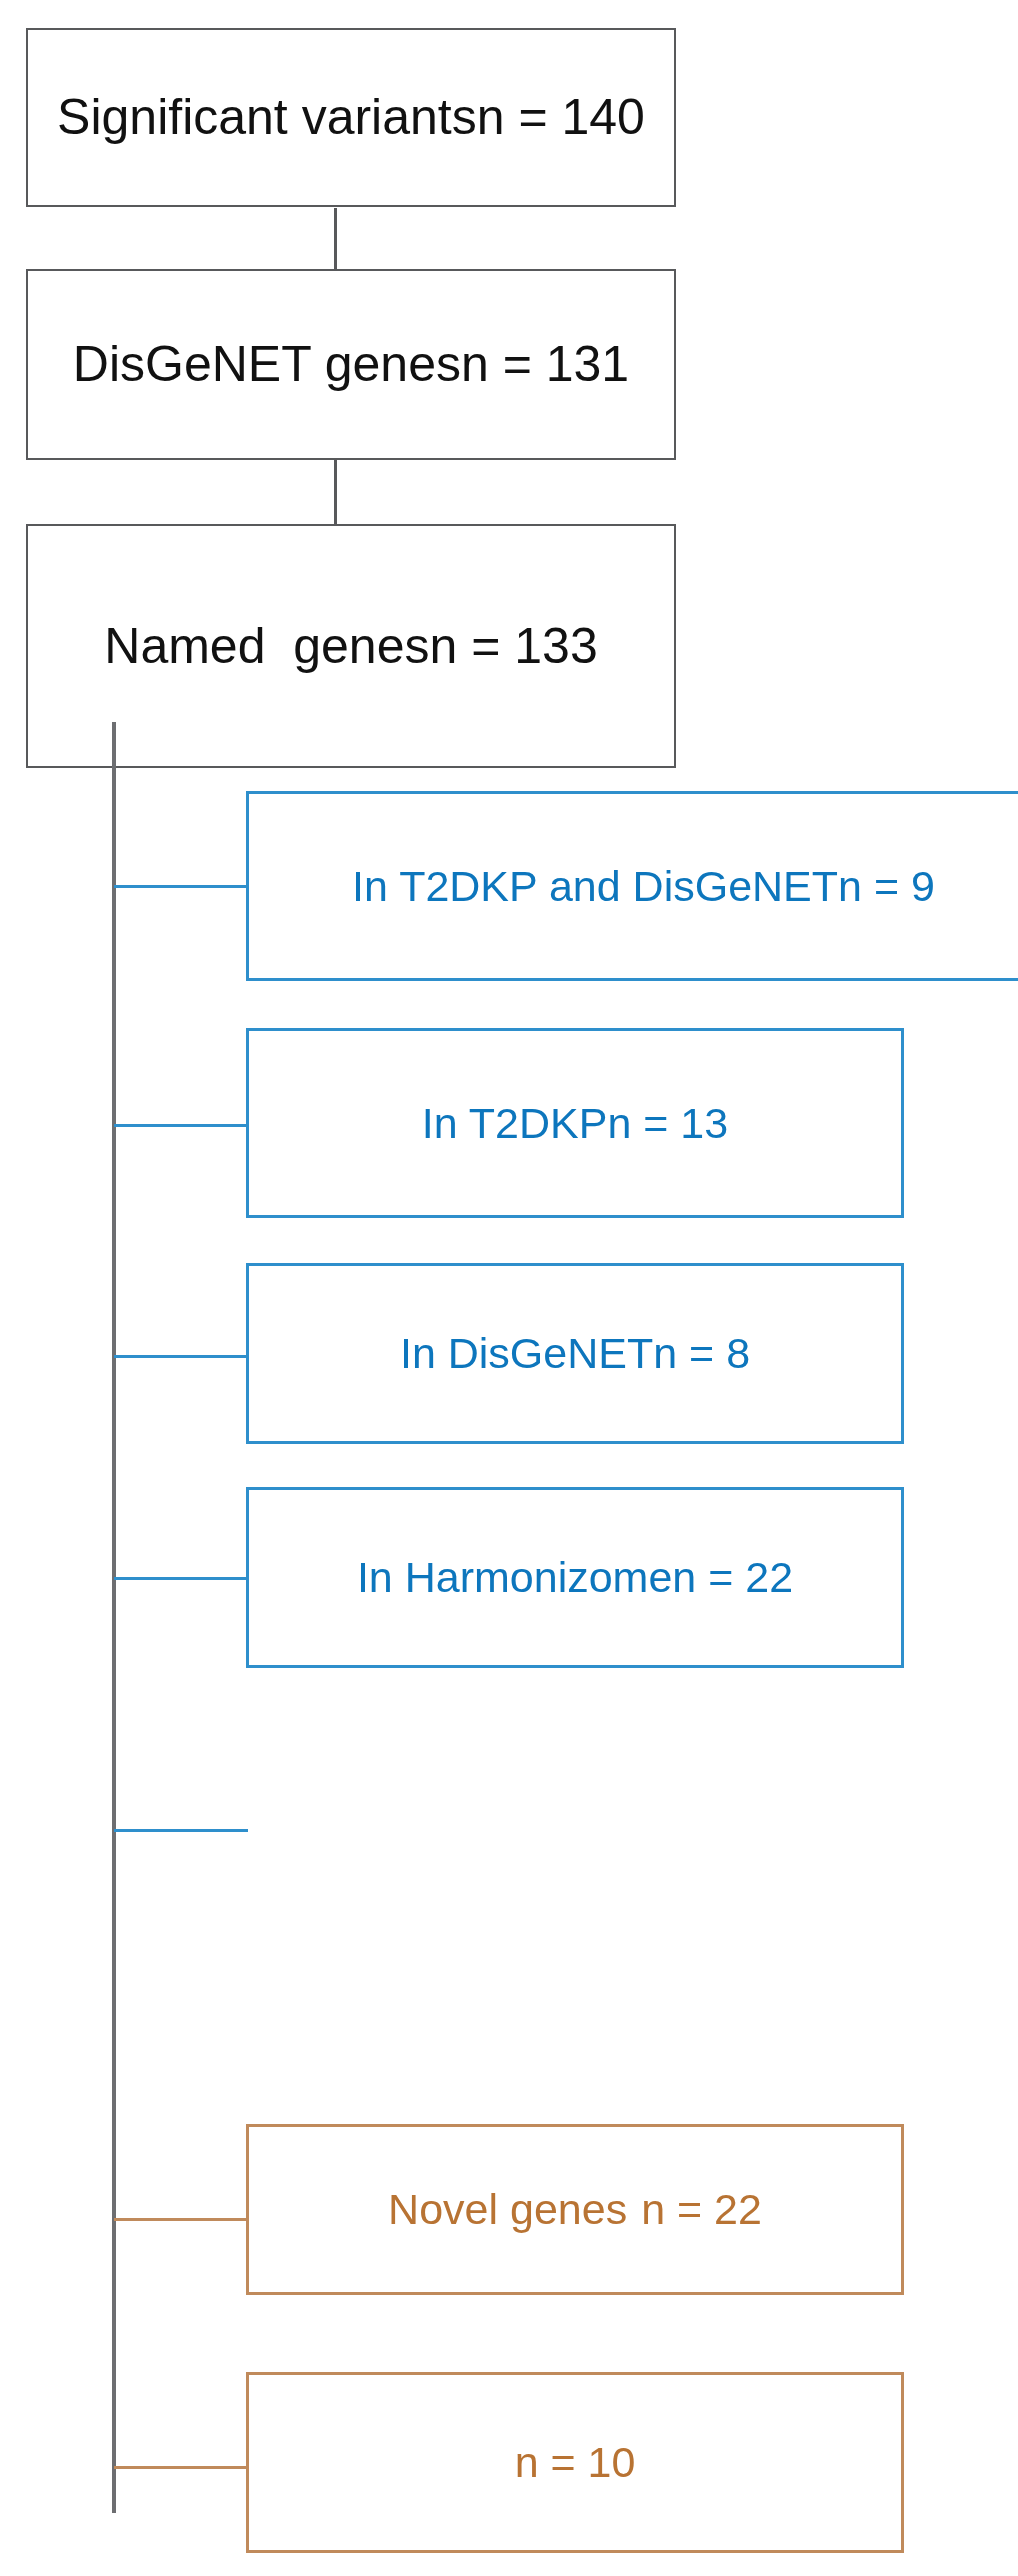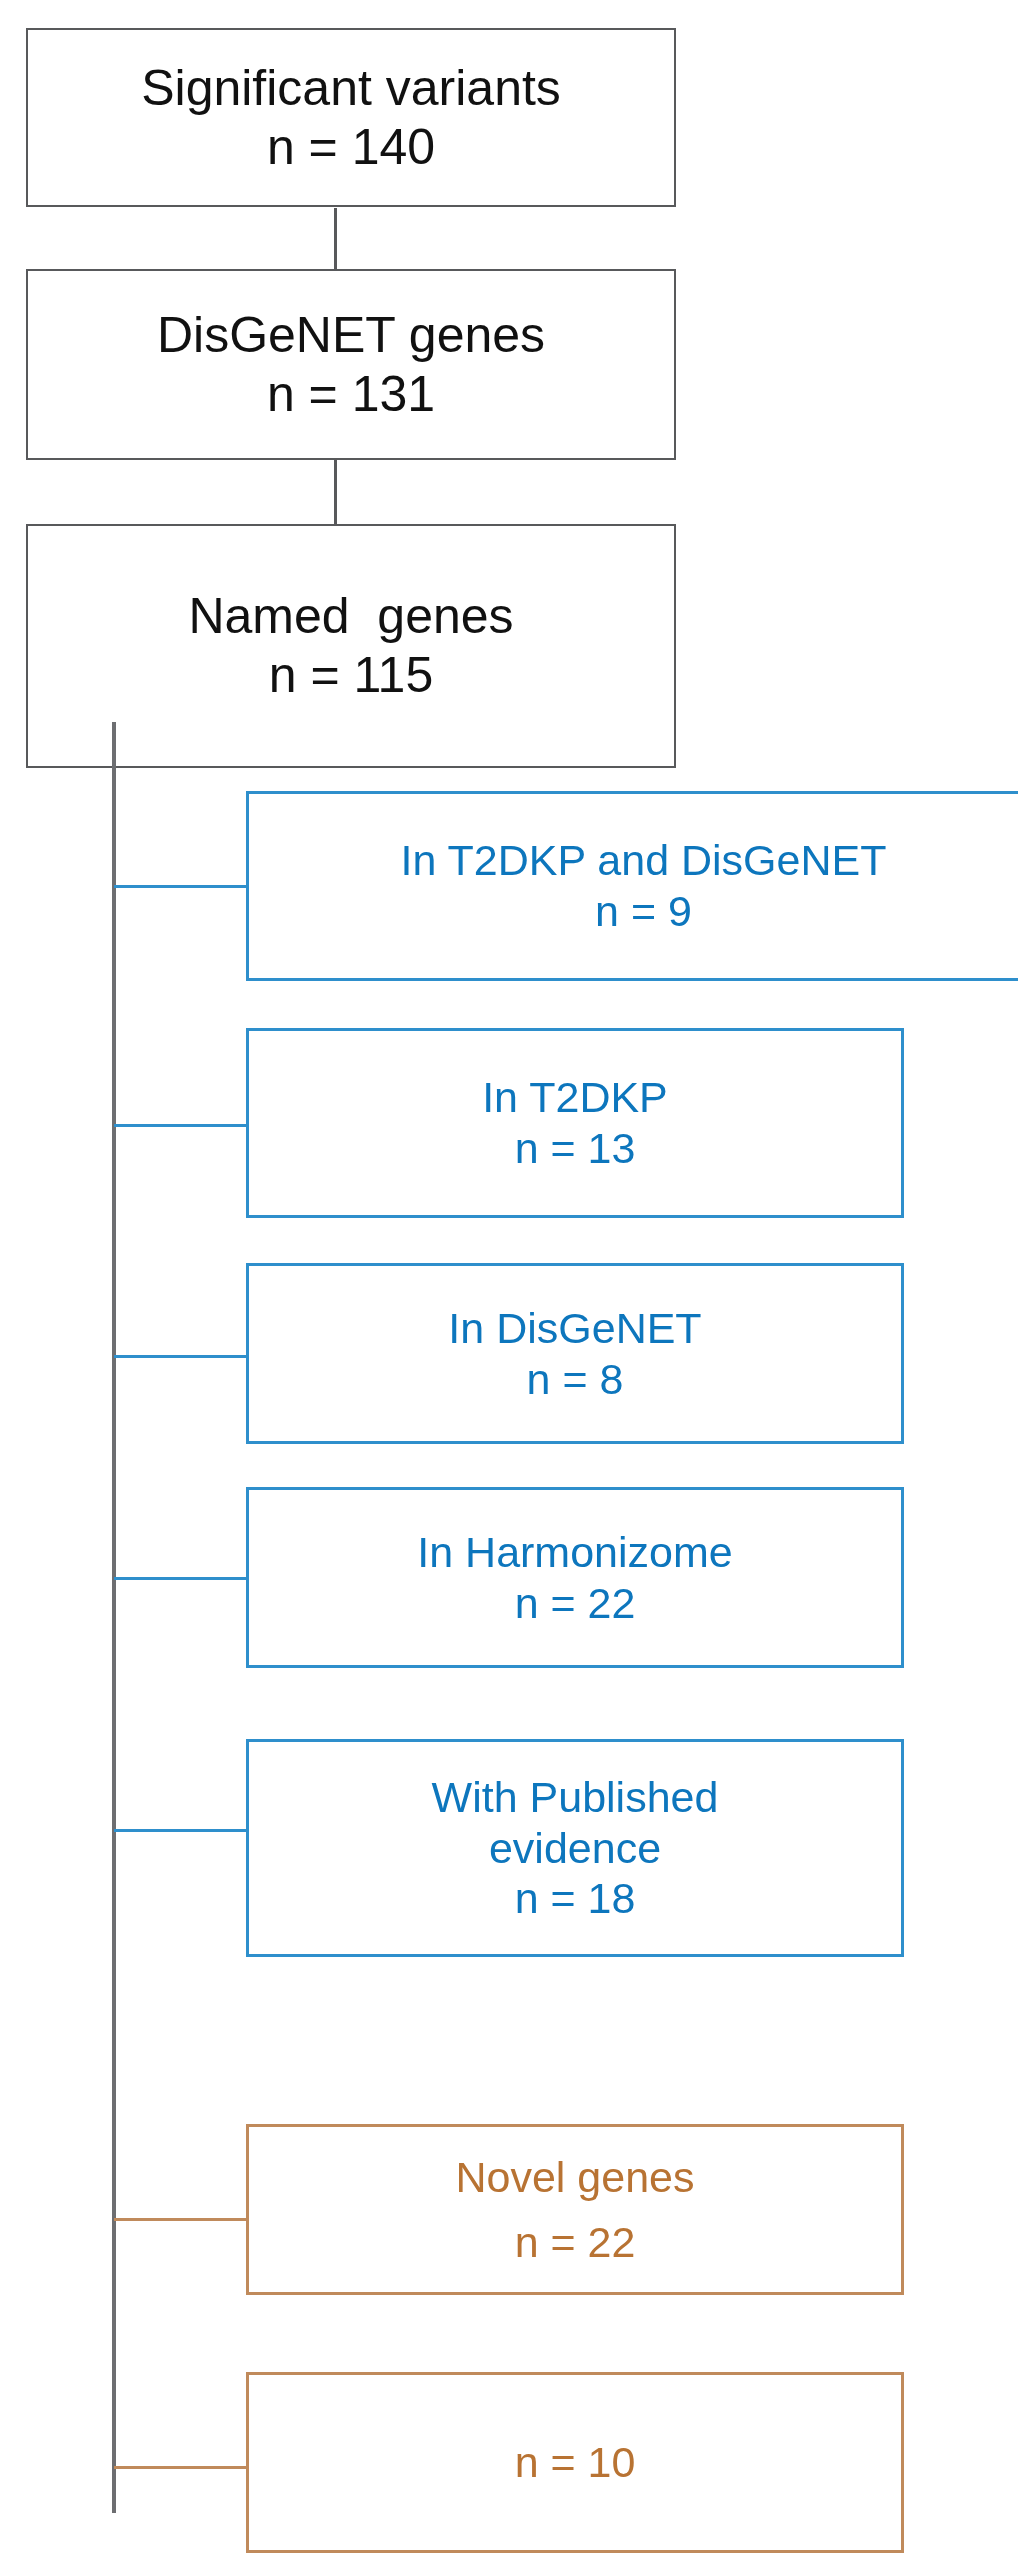--- a/index.html
+++ b/index.html
@@ -17,21 +17,21 @@
     height: 2576px;
     background: #ffffff;
     overflow: hidden;
   }
 
   
   .node {
     position: absolute;
     box-sizing: border-box;
     display: flex;
-    flex-direction: column;
+    flex-direction: row;
     align-items: center;
     justify-content: center;
     background: #ffffff;
     line-height: 1.18;
   }
   .node .line {
     display: block;
     white-space: pre;
   }
 
@@ -86,21 +86,21 @@
 
   <div class="node top" style="left:26px; top:269px; width:650px; height:191px;">
     <span class="line">DisGeNET genes</span>
     <span class="line count">n = 131</span>
   </div>
 
   <div class="conn v-gray" style="left:334px; top:460px; width:3.4px; height:64px;"></div>
 
   <div class="node top" style="left:26px; top:524px; width:650px; height:244px;">
     <span class="line">Named  genes</span>
-    <span class="line count">n = 115</span>
+    <span class="line count">n = 133</span>
   </div>
 
   <div class="conn trunk" style="left:112px; top:722px; width:4.3px; height:1791px;"></div>
 
   <div class="conn h-blue" style="left:114px; top:885px; width:134px; height:3.4px;"></div>
   <div class="node blue" style="left:246px; top:791px; width:795px; height:190px;">
     <span class="line">In T2DKP and DisGeNET</span>
     <span class="line">n = 9</span>
   </div>
 
@@ -116,25 +116,20 @@
     <span class="line">n = 8</span>
   </div>
 
   <div class="conn h-blue" style="left:114px; top:1577px; width:134px; height:3.4px;"></div>
   <div class="node blue" style="left:246px; top:1487px; width:658px; height:181px;">
     <span class="line">In Harmonizome</span>
     <span class="line">n = 22</span>
   </div>
 
   <div class="conn h-blue" style="left:114px; top:1829px; width:134px; height:3.4px;"></div>
-  <div class="node blue" style="left:246px; top:1739px; width:658px; height:218px;">
-    <span class="line">With Published</span>
-    <span class="line">evidence</span>
-    <span class="line">n = 18</span>
-  </div>
 
   <div class="conn h-brown" style="left:114px; top:2218px; width:134px; height:3.4px;"></div>
   <div class="node brown" style="left:246px; top:2124px; width:658px; height:171px;">
     <span class="line">Novel genes</span>
     <span class="line">n = 22</span>
   </div>
 
   <div class="conn h-brown" style="left:114px; top:2466px; width:134px; height:3.4px;"></div>
   <div class="node brown" style="left:246px; top:2372px; width:658px; height:181px;">
     <span class="line">n = 10</span>

